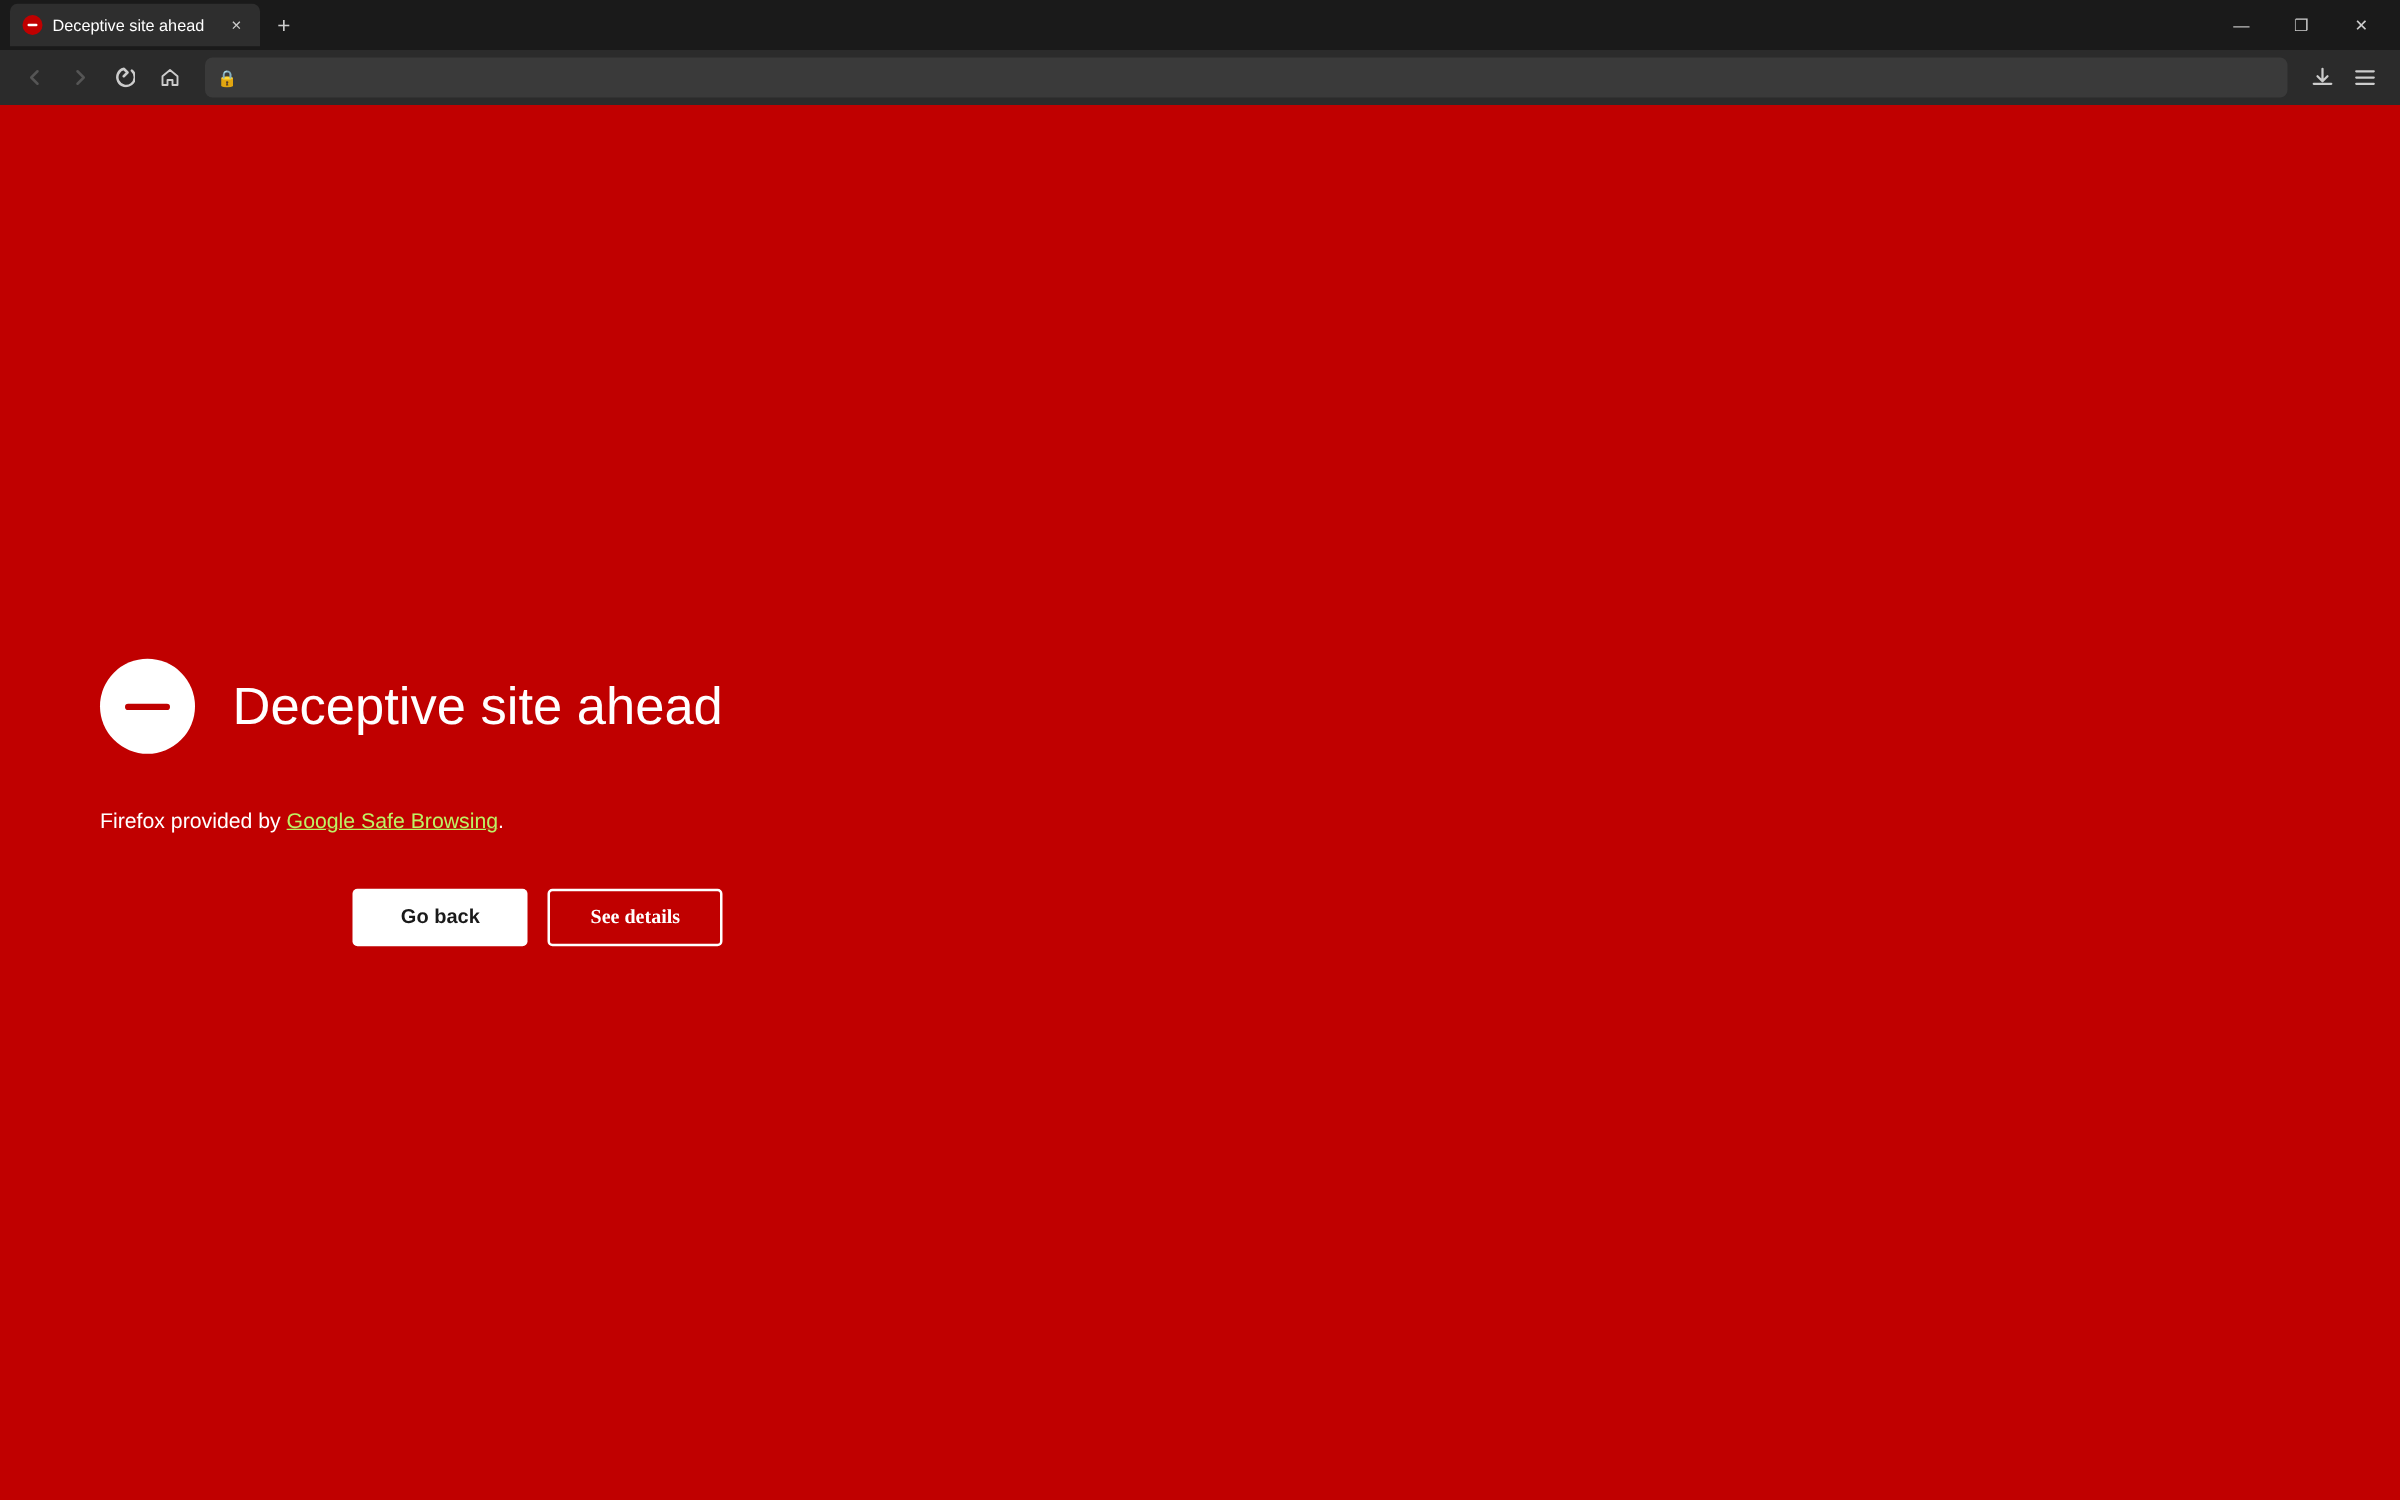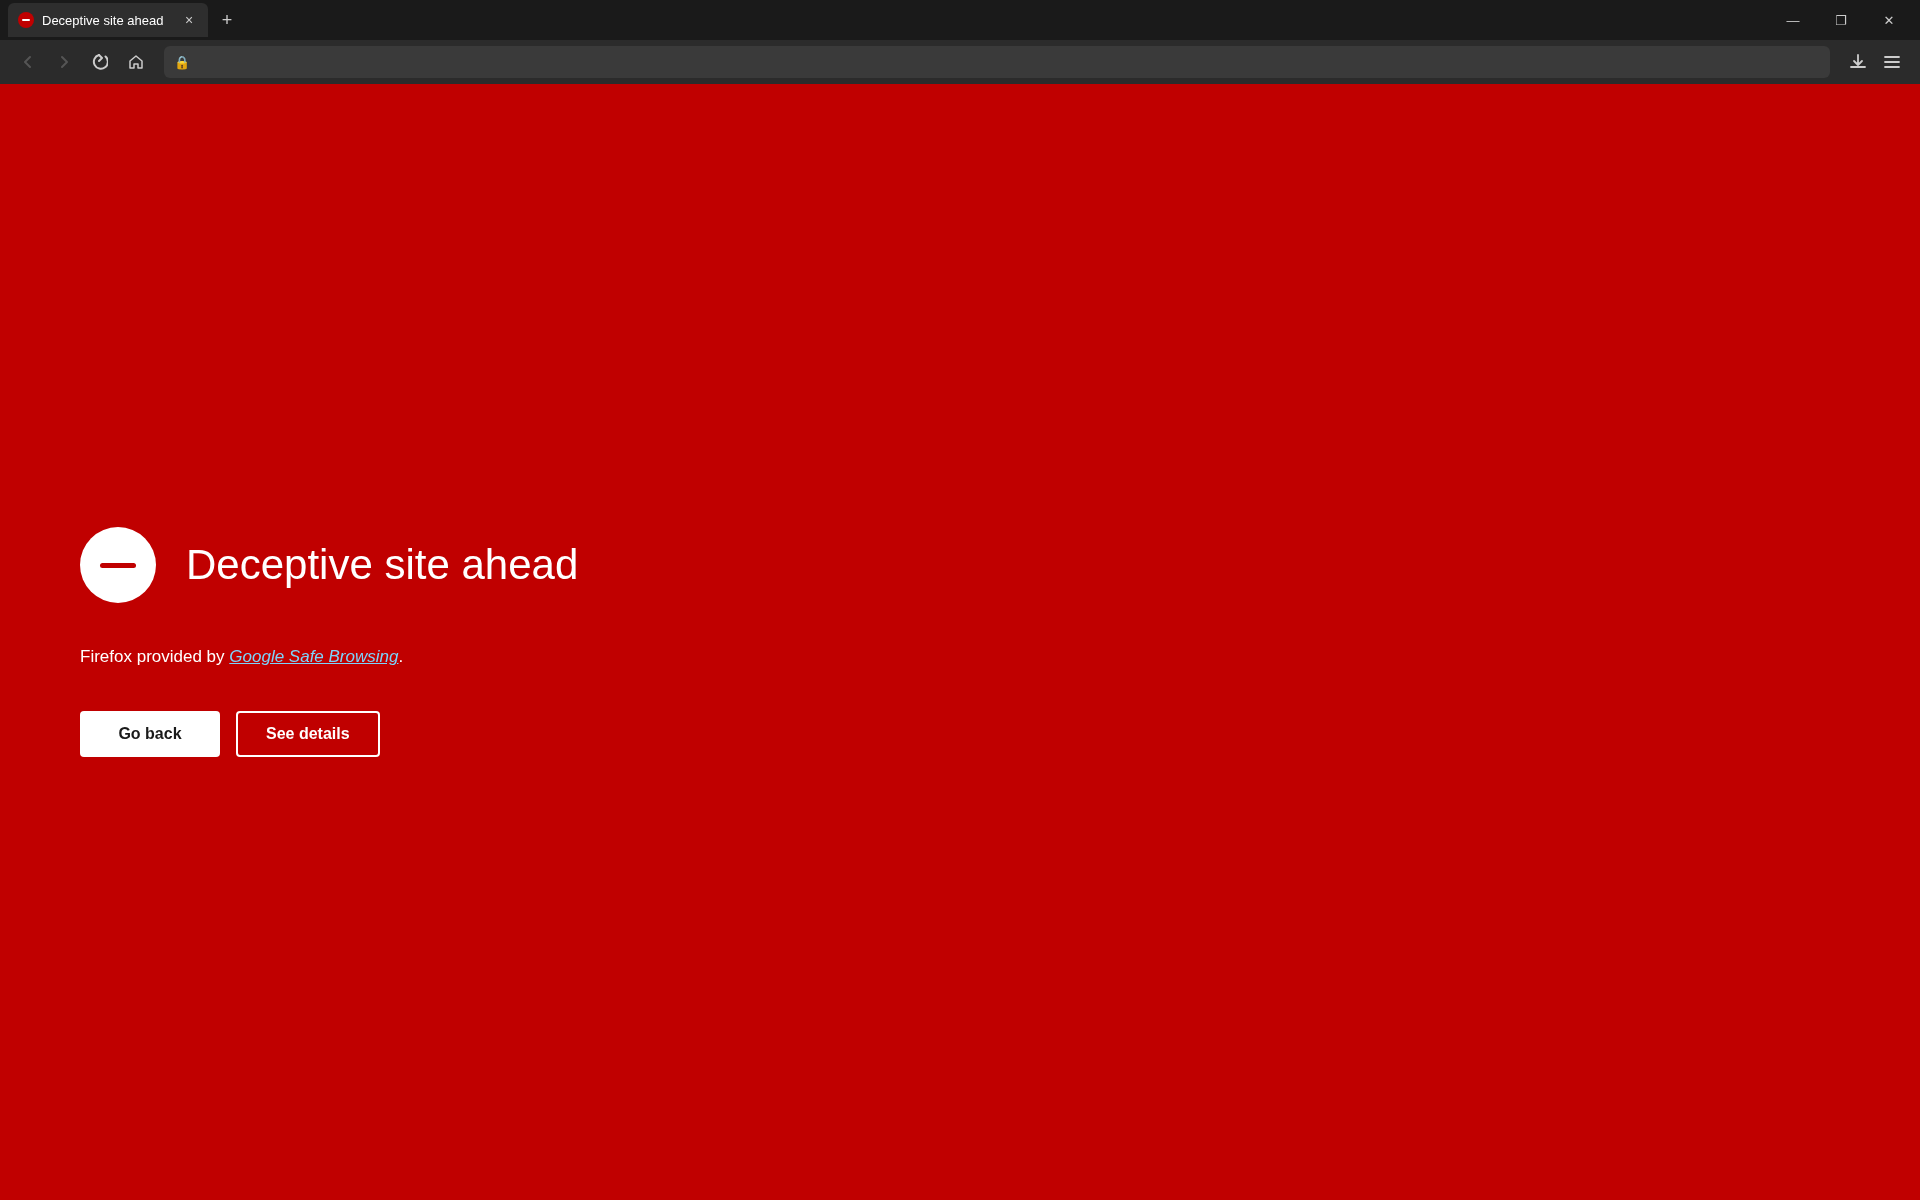--- a/index.html
+++ b/index.html
@@ -217,31 +217,30 @@
       line-height: 1.6;
       color: #fff;
     }
 
     .error-body p {
       margin-bottom: 24px;
       max-width: 1000px;
     }
 
     .advisory-link {
-      color: #7dd3fc;
+      color: #bef264;
       text-decoration: underline;
       cursor: pointer;
-      font-style: italic;
     }
 
     .button-row {
       display: flex;
       gap: 16px;
       margin-top: 40px;
-      justify-content: flex-start;
+      justify-content: flex-end;
       max-width: 1000px;
     }
 
     .btn-go-back {
       background: #fff;
       color: #1a1a1a;
       border: none;
       border-radius: 4px;
       padding: 12px 28px;
       font-size: 16px;
@@ -253,20 +252,21 @@
     .btn-see-details {
       background: transparent;
       color: #fff;
       border: 2px solid #fff;
       border-radius: 4px;
       padding: 12px 28px;
       font-size: 16px;
       font-weight: 600;
       cursor: pointer;
       min-width: 140px;
+      font-family: Liberation Serif, serif;
     }
   </style>
 </head>
 <body>
 
 <div class="titlebar">
   <div class="tab">
     <div class="tab-icon"></div>
     <span class="tab-title">Deceptive site ahead</span>
     <div class="tab-close">×</div>

